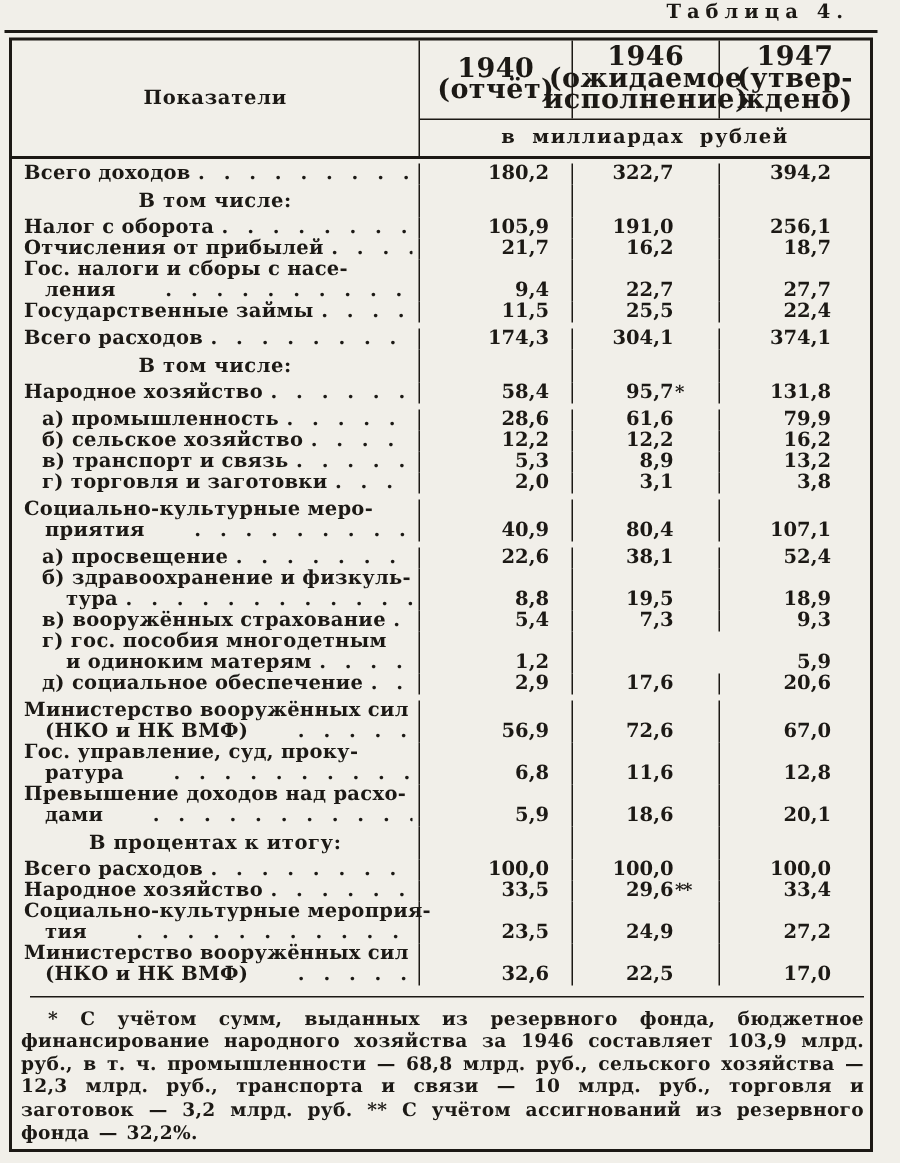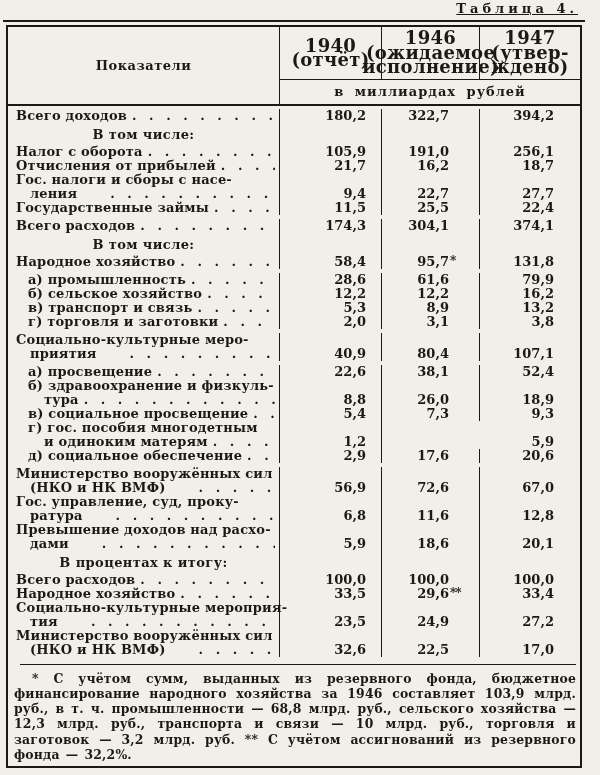--- a/index.html
+++ b/index.html
@@ -7,22 +7,22 @@
     width:600px;height:775px;
     background:#f1efe9;
     font-family:"DejaVu Serif","Liberation Serif",serif;
     font-weight:700;
     color:#1c1915;
     -webkit-font-smoothing:antialiased;
   }
   .page{position:relative;width:600px;height:775px;overflow:hidden;}
 
   .caption{
-    position:absolute;top:1px;right:22px;
-    font-size:13px;letter-spacing:4px;white-space:nowrap;text-decoration:underline;
+    position:absolute;top:1px;right:34px;
+    font-size:13px;letter-spacing:4px;white-space:nowrap;
   }
 
   .toprule{
     position:absolute;left:3px;right:15px;top:20px;
     border-top:2.5px solid #1c1915;
   }
 
   .table-frame{
     position:absolute;left:6px;right:18px;top:25px;bottom:7px;
     border:2px solid #1c1915;
@@ -379,30 +379,30 @@
             </div>
             <div class="line line2">
               <span>тура</span>
               <span class="leader">. . . . . . . . . . . . . . . . . . . . . . . . . . . . . . . . . . . . . . . . . . . . . . . . . . . . . . . . . . . .</span>
             </div>
           </div>
           <div class="vcell c2">
             <span class="num">8,8</span>
           </div>
           <div class="vcell c3">
-            <span class="num">26,0</span>
+            <span class="num">19,5</span>
           </div>
           <div class="vcell c4">
             <span class="num">18,9</span>
           </div>
         </div>
         <div class="trow">
           <div class="lcell lvl1">
             <div class="line line1">
-              <span>в) социальное просвещение</span>
+              <span>в) вооружённых страхование</span>
               <span class="leader">. . . . . . . . . . . . . . . . . . . . . . . . . . . . . . . . . . . . . . . . . . . . . . . . . . . . . . . . . . . .</span>
             </div>
           </div>
           <div class="vcell c2">
             <span class="num">5,4</span>
           </div>
           <div class="vcell c3">
             <span class="num">7,3</span>
           </div>
           <div class="vcell c4">

